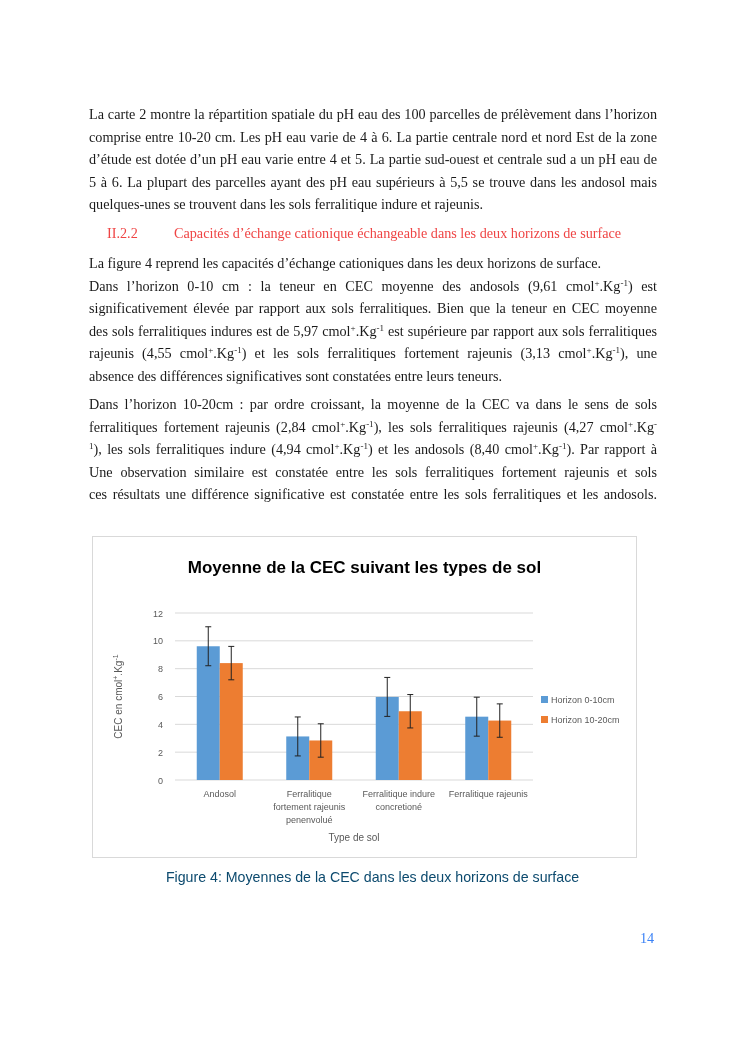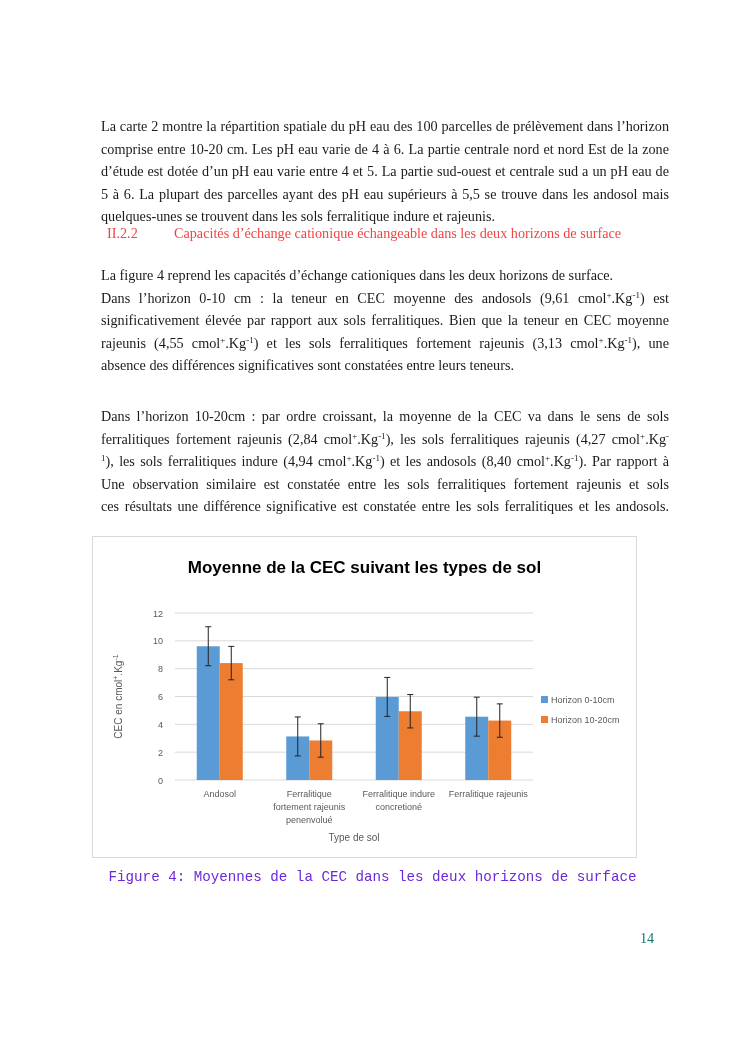--- a/index.html
+++ b/index.html
@@ -1,21 +1,21 @@
 <!DOCTYPE html>
 <html><head>
   <meta charset="utf-8">
   <style>
     html, body { margin: 0; padding: 0; background: #ffffff; }
     body { width: 745px; height: 1053px; position: relative; overflow: hidden; }
     .page { position: absolute; left: 0; top: 0; width: 745px; height: 1053px; }
     .para {
       position: absolute; left: 89px; width: 568px;
       font-family: "Liberation Serif", serif; font-size: 14.2px; line-height: 22.5px;
-      color: #1a1a1a; text-align: justify; margin: 12px;
+      color: #1a1a1a; text-align: justify; margin: 0;
     }
     .para .line { display: block; text-align: justify; text-align-last: justify; white-space: nowrap; }
     .para .line.last { text-align-last: left; }
     .heading {
       position: absolute; left: 107px; top: 225px;
       font-family: "Liberation Serif", serif; font-size: 14.2px; color: #ef4444;
       white-space: nowrap;
     }
     .heading .num { display: inline-block; width: 67px; }
     sup { font-size: 9px; line-height: 0; vertical-align: 5px; }
@@ -23,25 +23,25 @@
       position: absolute; left: 92px; top: 536px; width: 543px; height: 320px;
       border: 1px solid #d9d9d9; background: #fff;
     }
     .chart-title {
       position: absolute; left: 0; right: 0; top: 21px; text-align: center;
       font-family: "Liberation Sans", sans-serif; font-weight: bold; font-size: 17px; color: #000;
     }
     svg text { font-family: "Liberation Sans", sans-serif; }
     .caption {
       position: absolute; left: 0; width: 745px; top: 869px; text-align: center;
-      font-family: Liberation Mono, monospace; font-size: 14.2px; color: #6d28d9;
+      font-family: Liberation Sans, sans-serif; font-size: 14.2px; color: #0c4a6e;
     }
     .page-number {
       position: absolute; left: 640px; top: 930px;
-      font-family: "Liberation Serif", serif; font-size: 14.2px; color: #0f766e;
+      font-family: "Liberation Serif", serif; font-size: 14.2px; color: #3b82f6;
     }
   </style>
 </head>
 <body>
 
 <div class="page">
 
   <div class="para" style="top:103px;">
     <span class="line">La carte 2 montre la répartition spatiale du pH eau des 100 parcelles de prélèvement dans l’horizon</span>
     <span class="line">comprise entre 10-20 cm. Les pH eau varie de 4 à 6. La partie centrale nord et nord Est de la zone</span>
@@ -51,20 +51,21 @@
   </div>
 
   <div class="heading">
     <span class="num">II.2.2</span><span>Capacités d’échange cationique échangeable dans les deux horizons de surface</span>
   </div>
 
   <div class="para" style="top:252px;">
     <span class="line last">La figure 4  reprend les capacités d’échange cationiques dans les deux horizons de surface.</span>
     <span class="line"><span>Dans l’horizon 0-10 cm : la teneur en CEC moyenne des andosols (9,61 cmol</span><sup>+</sup><span>.Kg</span><sup>-1</sup><span>) est</span></span>
     <span class="line">significativement élevée par rapport aux sols ferralitiques. Bien que la teneur en CEC moyenne</span>
+    <span class="line"><span>des sols ferralitiques indures est de 5,97 cmol</span><sup>+</sup><span>.Kg</span><sup>-1</sup><span> est supérieure par rapport aux sols ferralitiques</span></span>
     <span class="line"><span>rajeunis (4,55 cmol</span><sup>+</sup><span>.Kg</span><sup>-1</sup><span>) et les sols ferralitiques fortement rajeunis (3,13 cmol</span><sup>+</sup><span>.Kg</span><sup>-1</sup><span>), une</span></span>
     <span class="line last">absence des différences significatives sont constatées entre leurs teneurs.</span>
   </div>
 
   <div class="para" style="top:393px;">
     <span class="line">Dans l’horizon 10-20cm : par ordre croissant, la moyenne de la CEC va dans le sens de sols</span>
     <span class="line"><span>ferralitiques fortement rajeunis (2,84 cmol</span><sup>+</sup><span>.Kg</span><sup>-1</sup><span>), les  sols ferralitiques rajeunis (4,27 cmol</span><sup>+</sup><span>.Kg</span><sup>-</sup></span>
     <span class="line"><sup>1</sup><span>), les sols ferralitiques indure (4,94 cmol</span><sup>+</sup><span>.Kg</span><sup>-1</sup><span>) et les andosols (8,40 cmol</span><sup>+</sup><span>.Kg</span><sup>-1</sup><span>). Par rapport à</span></span>
     <span class="line">Une observation similaire est constatée entre les sols ferralitiques fortement rajeunis et sols</span>
     <span class="line">ces résultats une différence significative est constatée entre les sols ferralitiques et les andosols.</span>

